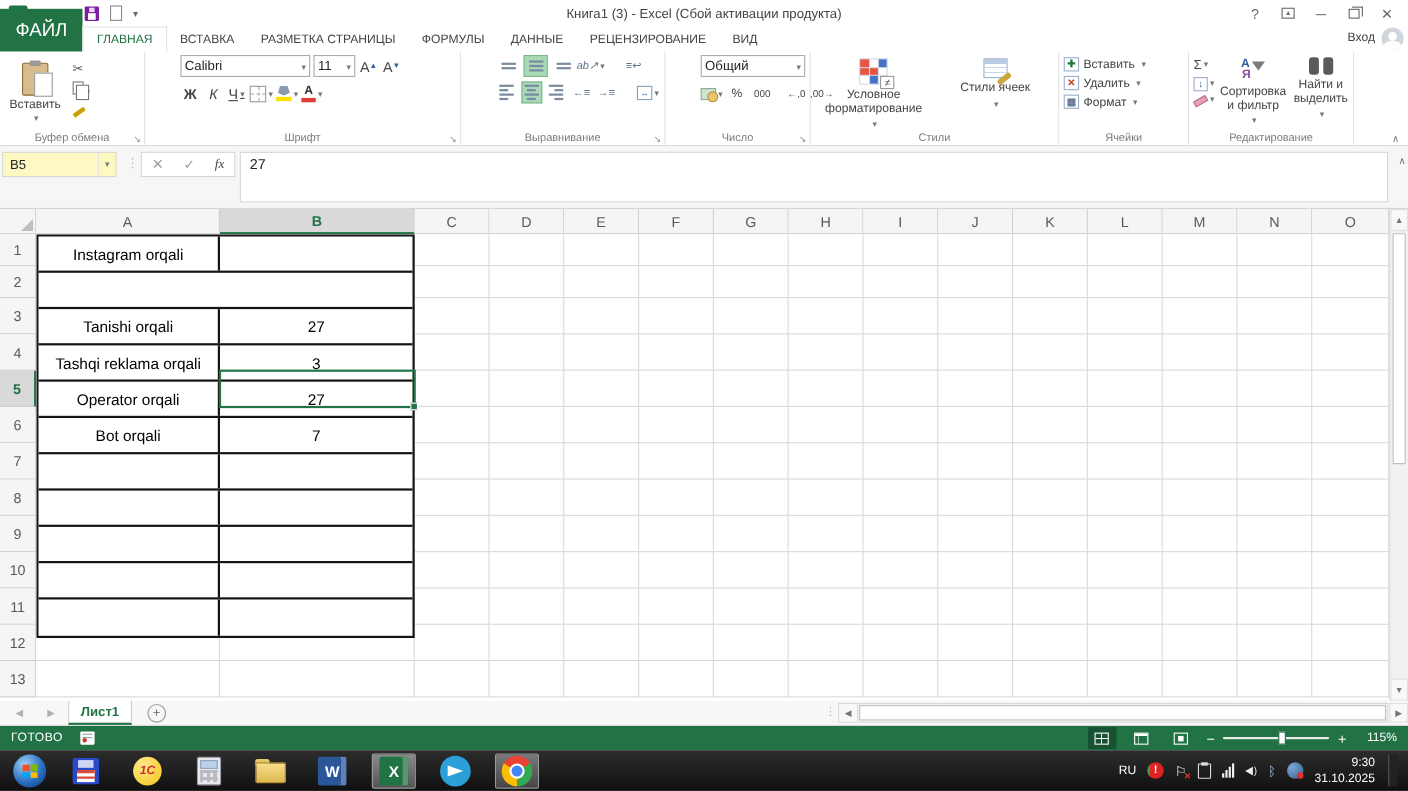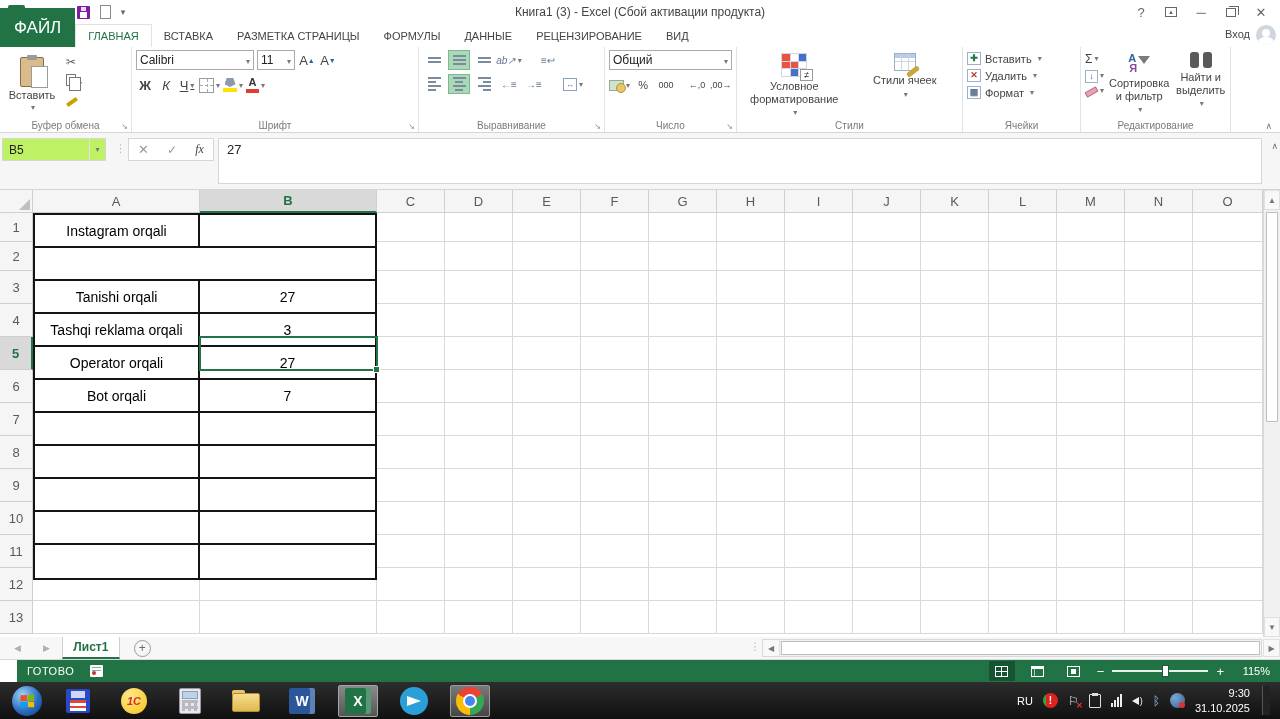--- a/index.html
+++ b/index.html
@@ -32,21 +32,21 @@
   .avatar { position:absolute; right:4px; top:1px; width:20px; height:20px; border-radius:50%; background:#cfd6dd; overflow:hidden; }
   .avatar::before { content:""; position:absolute; left:6px; top:4px; width:8px; height:8px; border-radius:50%; background:#fff; }
   .avatar::after { content:""; position:absolute; left:2px; top:12px; width:16px; height:10px; border-radius:50%; background:#fff; }
 
   
   .ribbon { height:86px; background:#fff; border-bottom:1px solid #d5d5d5; display:flex; align-items:stretch; font-size:11px; color:#444; }
   .rgroup { position:relative; border-right:1px solid #e3e3e3; padding:3px 4px 14px 4px; display:flex; flex-direction:column; }
   .glabel { position:absolute; bottom:1px; left:0; right:0; text-align:center; font-size:10px; color:#7b7b7b; }
   .glaunch { position:absolute; bottom:1px; right:3px; font-size:8px; color:#8a8a8a; }
   .dd::after { content:"▾"; font-size:8px; color:#777; margin-left:2px; }
-  .rowline { display:flex; align-items:center; gap:3px; }
+  .rowline { display:flex; align-items:center; gap:3px;margin-left:28px; }
 
   
   .g-clip { width:132px; flex-direction:row; gap:6px; }
   .paste-big { display:flex; flex-direction:column; align-items:center; justify-content:center; width:56px; gap:2px; }
   .ic-clipboard { width:24px; height:30px; background:#d9bb8d; border:1px solid #8a6d3b; border-radius:2px; position:relative; }
   .ic-clipboard::before { content:""; position:absolute; top:-3px; left:6px; width:10px; height:5px; background:#9a9a9a; border-radius:1px; }
   .ic-clipboard::after { content:""; position:absolute; right:-5px; bottom:-2px; width:15px; height:20px; background:#fff; border:1px solid #9a9a9a; }
   .clip-small { display:flex; flex-direction:column; gap:6px; padding-top:6px; }
   .csb { font-size:12px; color:#555; line-height:1; }
   .ic-copy { width:10px; height:12px; border:1px solid #777; background:#fff; position:relative; display:inline-block; }
@@ -121,21 +121,21 @@
   .ic-sort .ya { position:absolute; left:1px; top:10px; color:#8a4a9e; font-size:11px; font-weight:bold; }
   .ic-sort .fun { position:absolute; right:0; top:4px; width:0; height:0; border-left:6px solid transparent; border-right:6px solid transparent; border-top:8px solid #7a7a7a; }
   .ic-bino { width:22px; height:16px; position:relative; }
   .ic-bino::before,.ic-bino::after { content:""; position:absolute; top:0; width:9px; height:16px; background:#5a5a5a; border-radius:3px; }
   .ic-bino::before { left:0; } .ic-bino::after { right:0; }
   .ribbon-collapse { position:absolute; right:8px; bottom:2px; font-size:9px; color:#777; }
   .ribbon-wrap { position:relative; }
 
   
   .fstrip { height:57px; background:#f6f6f6; border-bottom:1px solid #d5d5d5; position:relative; padding:5px 0 0 0; }
-  .namebox { position:absolute; left:2px; top:5px; width:104px; height:23px; background:#bef264; border:1px solid #d6d6d6; display:flex; align-items:center; font-size:12px; color:#222; padding-left:6px; }
+  .namebox { position:absolute; left:2px; top:5px; width:104px; height:23px; background:#fef9c3; border:1px solid #d6d6d6; display:flex; align-items:center; font-size:12px; color:#222; padding-left:6px; }
   .namebox .nb-dd { margin-left:auto; width:16px; height:100%; border-left:1px solid #e3e3e3; display:flex; align-items:center; justify-content:center; font-size:8px; color:#777; }
   .fb-sep { position:absolute; left:115px; top:9px; color:#b7b7b7; font-size:11px; letter-spacing:0; }
   .fb-btns { position:absolute; left:128px; top:5px; width:86px; height:23px; background:#fff; border:1px solid #d6d6d6; display:flex; align-items:center; justify-content:space-around; }
   .fb-x { color:#9a9a9a; font-size:13px; }
   .fb-ok { color:#9a9a9a; font-size:12px; }
   .fb-fx { color:#444; font-size:12px; font-style:italic; font-family:"Liberation Serif", serif; }
   .fml { position:absolute; left:218px; top:5px; right:18px; height:46px; background:#fff; border:1px solid #d6d6d6; font-size:13px; color:#222; padding:3px 8px; }
   .fb-expand { position:absolute; right:2px; top:8px; font-size:9px; color:#777; }
 
   
@@ -169,21 +169,21 @@
   .tabnav { display:flex; align-items:center; gap:22px; padding:0 12px 0 14px; color:#b0b0b0; font-size:9px; }
   .sheettab { width:58px; background:#fff; border-right:1px solid #cfcfcf; border-left:1px solid #cfcfcf; border-bottom:2px solid #217346; color:#217346; font-weight:bold; display:flex; align-items:center; justify-content:center; }
   .addsheet { width:17px; height:17px; margin:3px 0 0 14px; border:1px solid #9a9a9a; border-radius:50%; color:#6a6a6a; font-size:12px; line-height:14px; text-align:center; }
   .hsplit { position:absolute; left:750px; top:4px; color:#b0b0b0; font-size:10px; letter-spacing:0; }
   .hscroll { position:absolute; left:762px; right:18px; top:2px; height:18px; background:#f1f1f1; border:1px solid #d9d9d9; display:flex; }
   .hs-btn { width:17px; display:flex; align-items:center; justify-content:center; color:#777; font-size:8px; background:#f8f8f8; border-right:1px solid #e0e0e0; }
   .hs-thumb { flex:1; margin:1px; background:#fff; border:1px solid #bfbfbf; }
   .hs-right { position:absolute; right:0px; top:2px; width:17px; height:18px; display:flex; align-items:center; justify-content:center; color:#777; font-size:8px; background:#f8f8f8; border:1px solid #e0e0e0; }
 
   
-  .statusbar { height:22px; background:#217346; color:#fff; display:flex; align-items:center; font-size:11px; position:relative;margin-left:17px; }
+  .statusbar { height:22px; background:#217346; color:#fff; display:flex; align-items:center; font-size:11px; position:relative; }
   .sb-mode { padding-left:10px; letter-spacing:.5px; }
   .sb-macro { margin-left:16px; width:13px; height:12px; background:#fff; border-radius:1px; position:relative; }
   .sb-macro::before { content:""; position:absolute; left:2px; top:2px; right:2px; height:1px; background:#8aa; box-shadow:0 3px 0 #8aa; }
   .sb-macro::after { content:""; position:absolute; left:2px; bottom:2px; width:4px; height:4px; border-radius:50%; background:#c0392b; }
   .sb-right { margin-left:auto; display:flex; align-items:center; gap:10px; padding-right:10px; }
   .viewbtn { width:26px; height:20px; display:flex; align-items:center; justify-content:center; }
   .viewbtn.active { background:rgba(0,0,0,.28); }
   .vb-grid { width:13px; height:11px; border:1px solid #fff; background:linear-gradient(90deg,transparent 45%,#fff 45%,#fff 55%,transparent 55%),linear-gradient(transparent 45%,#fff 45%,#fff 55%,transparent 55%); }
   .vb-page { width:13px; height:11px; border:1px solid #fff; background:linear-gradient(#fff 20%,transparent 20%) no-repeat 0 0/100% 100%, linear-gradient(90deg,transparent 20%, rgba(255,255,255,.6) 20%, rgba(255,255,255,.6) 30%, transparent 30%); }
   .vb-break { width:13px; height:11px; border:1px solid #fff; display:flex; align-items:center; justify-content:center; }

